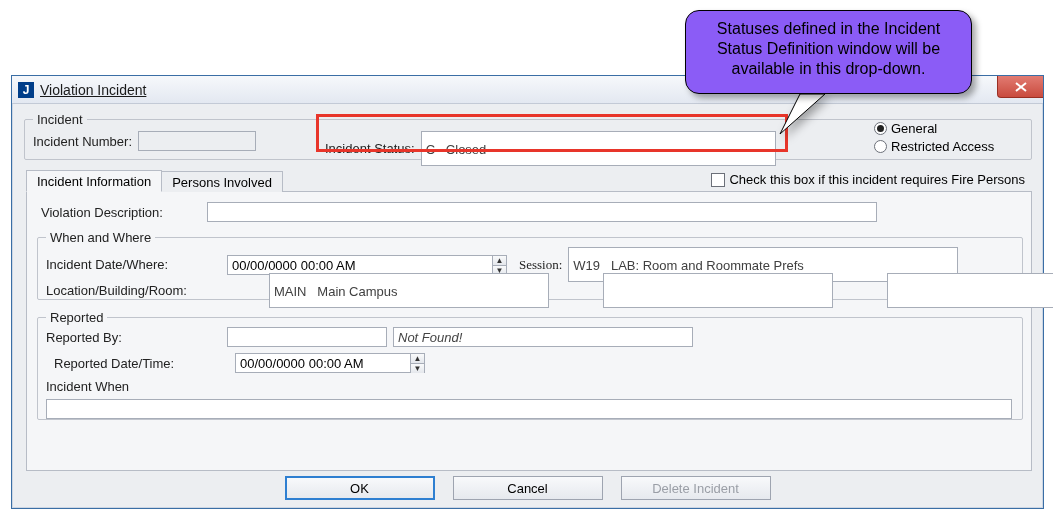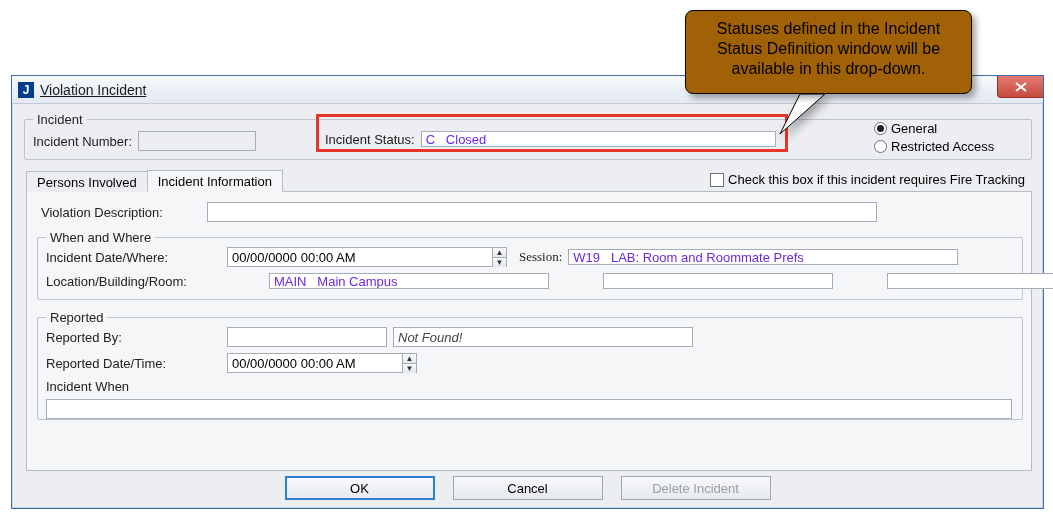--- a/index.html
+++ b/index.html
@@ -11,23 +11,23 @@
     position: relative;
     overflow: hidden;
   }
   
   .callout {
     position: absolute;
     top: 10px;
     left: 685px;
     width: 287px;
     height: 84px;
-    background: #a16207;
+    background: #8b5cf6;
     border: 1px solid #000;
-    border-radius: 8px;
+    border-radius: 14px;
     padding: 8px 12px;
     font-size: 16px;
     line-height: 1.25;
     text-align: center;
     box-shadow: 4px 4px 6px rgba(0,0,0,.35);
     z-index: 20;
   }
   .callout-tail {
     position: absolute;
     top: 94px;
@@ -92,26 +92,26 @@
   .label { font-size: 13px; color:#222; }
   .field-text {
     height: 20px;
     background:#fff;
     border:1px solid #a7adb8;
     font-size:13px;
     padding: 1px 4px 0 4px;
     color:#222;
   }
   .dropdown {
-    height: 16px;
+    height: 35px;
     background:#fff;
     border:1px solid #a7adb8;
     font-size:13px;
     padding: 1px 4px 0 4px;
-    color:#6d28d9;
+    color:#404040;
   }
 
   .red-outline {
     position:absolute;
     border: 3px solid #e8352a;
     pointer-events:none;
   }
 
   
   .radio-stack { position:absolute; left: 862px; top: 43px; font-size: 13px; }
@@ -208,31 +208,31 @@
       <span class="radio-dot checked"></span>
       <span>General</span>
     </div>
     <div class="radio-row">
       <span class="radio-dot"></span>
       <span>Restricted Access</span>
     </div>
   </div>
 
   <div class="tabbar">
+    <div class="tab active">
+      <span>Incident Information</span>
+    </div>
     <div class="tab">
       <span>Persons Involved</span>
     </div>
-    <div class="tab active">
-      <span>Incident Information</span>
-    </div>
   </div>
 
   <div class="fire-check">
     <span class="checkbox-box"></span>
-    <span>Check this box if this incident requires Fire Tracking</span>
+    <span>Check this box if this incident requires Fire Persons</span>
   </div>
 
   <div class="tabpanel">
 
     <div class="row" style="left:14px; top:10px;">
       <span class="label" style="width:160px;">Violation Description:</span>
       <input class="field-text" style="width: 670px;" value="">
     </div>
 
     <fieldset class="group-whenwhere">
@@ -261,21 +261,21 @@
 
     <fieldset class="group-reported">
       <legend>Reported</legend>
 
       <div class="row" style="left:8px; top:2px;">
         <span class="label" style="width:175px;">Reported By:</span>
         <input class="field-text" style="width: 160px;" value="">
         <input class="field-text notfound" style="width: 300px;" readonly="" value="Not Found!">
       </div>
 
-      <div class="row" style="left:8px; top:28px;">
+      <div class="row" style="left:16px; top:28px;">
         <span class="label" style="width:175px;">Reported Date/Time:</span>
         <div class="spinner" style="width:190px;">
           <input value="00/00/0000 00:00 AM" style="">
           <div class="spinner-btns">
             <div>▲</div>
             <div>▼</div>
           </div>
         </div>
       </div>
 

